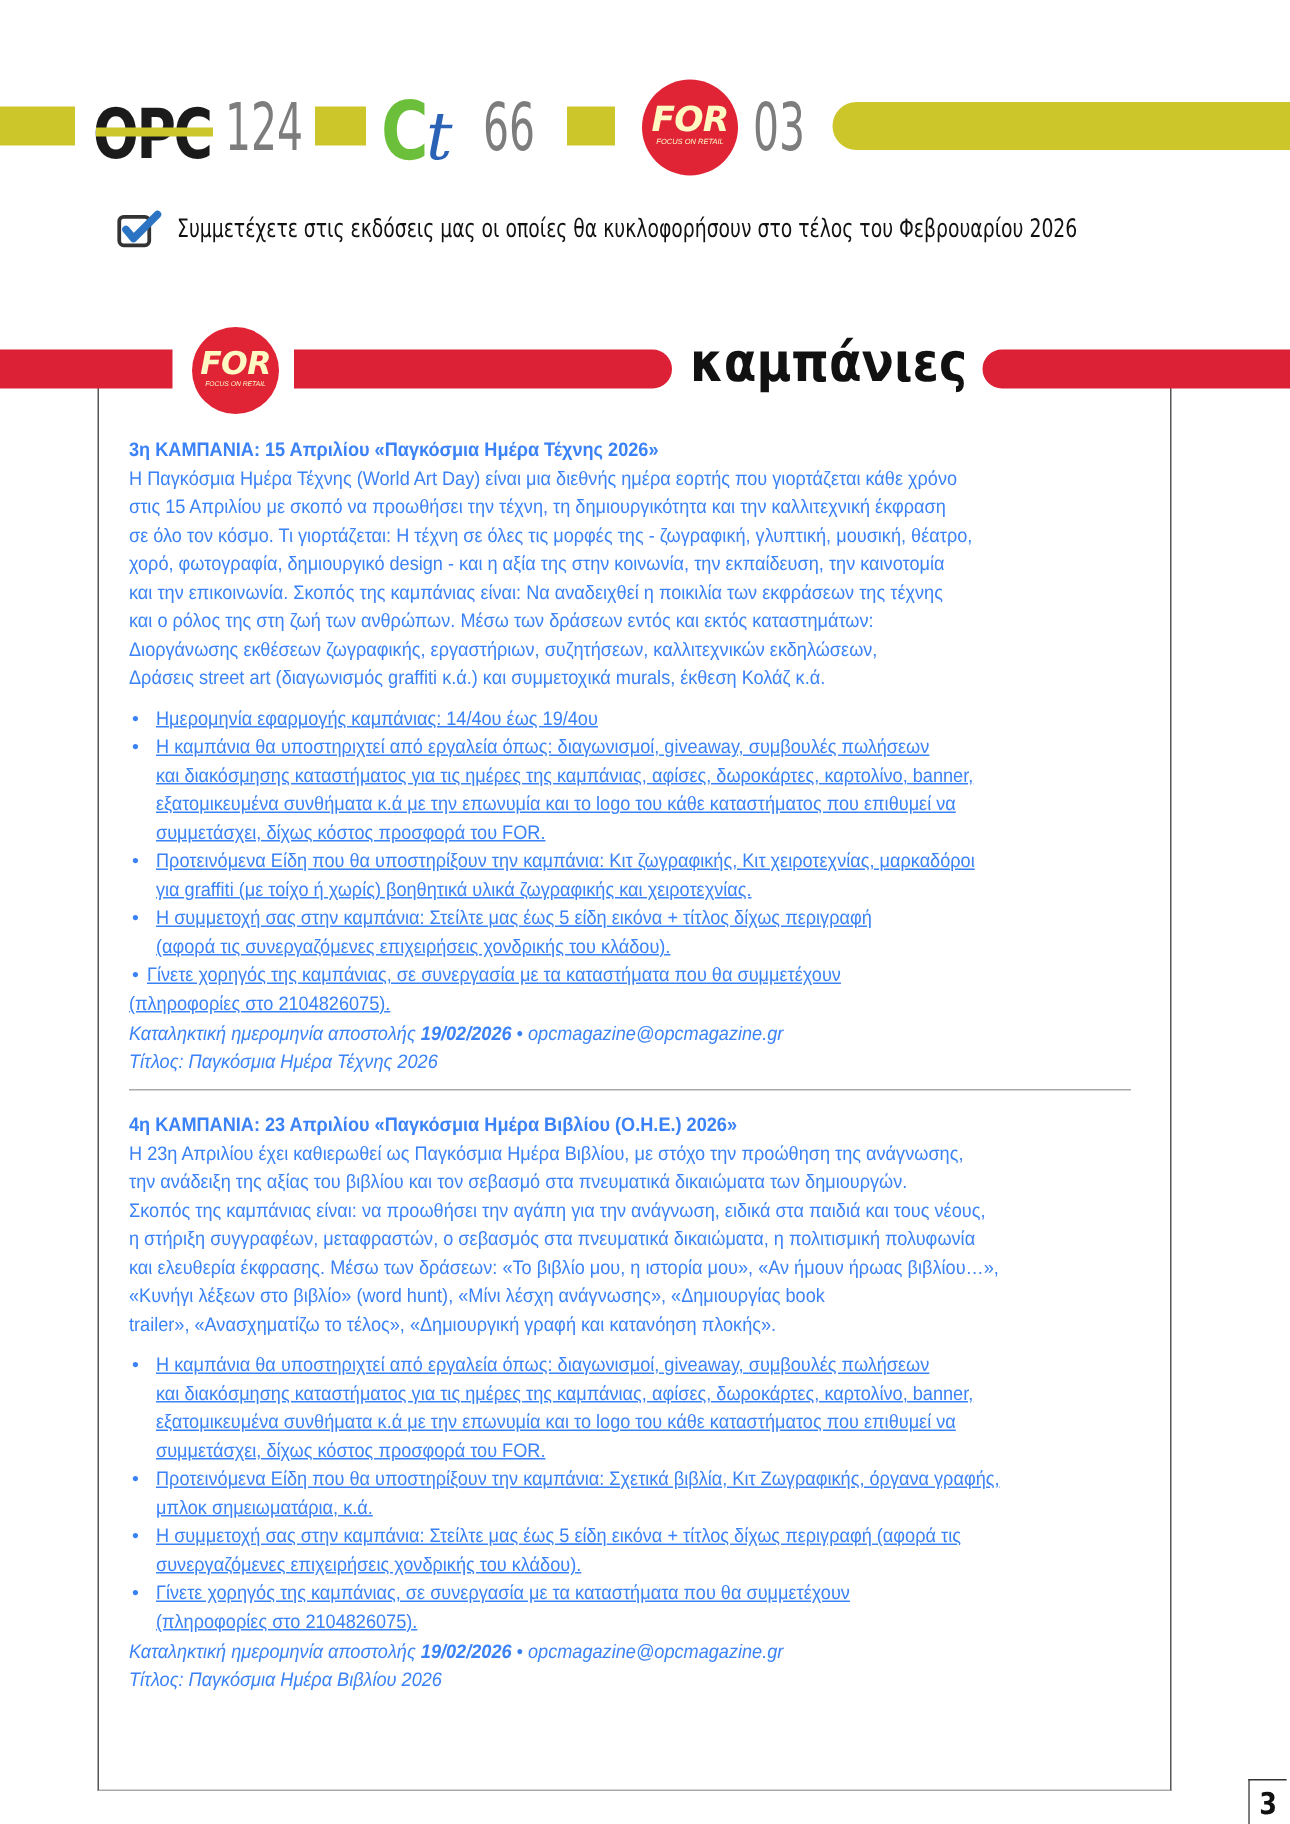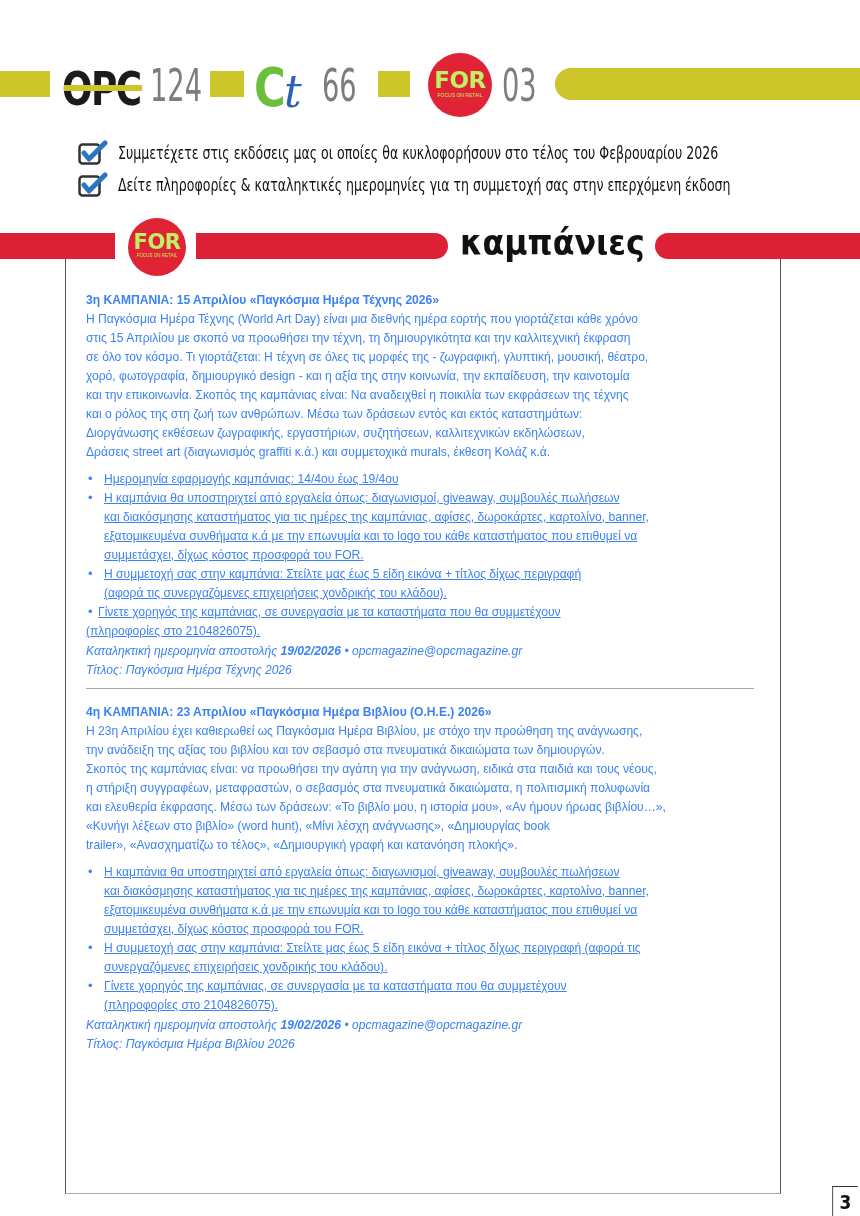--- a/index.html
+++ b/index.html
@@ -7,21 +7,21 @@
   body { position: relative; font-family: "Liberation Sans", sans-serif; color: #1a1a1a; }
 
   
   .brandbar { position: absolute; top: 60px; left: 0; width: 713px; height: 50px; }
   .ybar { position: absolute; background: #cdc62a; }
   .brand-text { position: absolute; font-family: "DejaVu Sans", sans-serif; font-weight: bold; }
   .opc { left: 62px; top: 2px; font-size: 46px; letter-spacing: -2px; color: #1b1b1b; transform: scaleX(0.78); transform-origin: left; font-family: "DejaVu Sans", sans-serif; font-weight: 900; }
   .num { color: #7d7d7d; font-size: 44px; transform: scaleX(0.62); transform-origin: left; font-weight: normal; top: 0px; }
   .ct-c { left: 254px; top: -4px; font-size: 54px; color: #6cbf3a; transform: scaleX(0.8); transform-origin: left; }
   .ct-t { left: 284px; top: 6px; font-size: 44px; color: #2a62b5; font-family: "DejaVu Serif", serif; font-style: italic; font-weight: normal; }
-  .for-circle { position: absolute; width: 64px; height: 64px; border-radius: 50%; background: #e12336; color: #bef264; text-align: center; }
+  .for-circle { position: absolute; width: 64px; height: 64px; border-radius: 50%; background: #e12336; color: #fef9c3; text-align: center; font-style: italic; }
   .for-circle .for-word { display:block; font-family: "DejaVu Sans", sans-serif; font-weight: bold; font-size: 23px; line-height: 23px; margin-top: 16px; letter-spacing: -0.5px; }
   .for-circle .for-sub { display:block; font-size: 5px; line-height: 6px; letter-spacing: 0; }
 
   
   .checks { position: absolute; left: 66px; top: 138px; width: 760px; }
   .check-row { display: flex; align-items: center; height: 30px; margin-bottom: 2px; padding-left: 12px; }
   .check-row svg { width: 30px; height: 26px; flex: 0 0 30px; }
   .check-text { margin-left: 10px; font-family: "DejaVu Sans Condensed", "DejaVu Sans", sans-serif; font-size: 17px; color: #111; transform: scaleX(0.82); transform-origin: left; white-space: nowrap; }
 
   
@@ -69,27 +69,20 @@
 </div>
 
 <div class="checks">
   <div class="check-row">
     <svg viewBox="0 0 30 26">
       <rect x="1.5" y="4.5" width="20" height="19" rx="3" fill="none" stroke="#333" stroke-width="2.5"></rect>
       <path d="M6 13 L11 19 L27 3" fill="none" stroke="#2b74c3" stroke-width="5" stroke-linecap="round" stroke-linejoin="round"></path>
     </svg>
     <span class="check-text">Συμμετέχετε στις εκδόσεις μας οι οποίες θα κυκλοφορήσουν στο τέλος του Φεβρουαρίου 2026</span>
   </div>
-  <div class="check-row">
-    <svg viewBox="0 0 30 26">
-      <rect x="1.5" y="4.5" width="20" height="19" rx="3" fill="none" stroke="#333" stroke-width="2.5"></rect>
-      <path d="M6 13 L11 19 L27 3" fill="none" stroke="#2b74c3" stroke-width="5" stroke-linecap="round" stroke-linejoin="round"></path>
-    </svg>
-    <span class="check-text">Δείτε πληροφορίες &amp; καταληκτικές ημερομηνίες για τη συμμετοχή σας στην επερχόμενη έκδοση</span>
-  </div>
 </div>
 
 <div class="box"></div>
 
 <div class="sec-header">
   <div class="rbar" style="left:0;width:115px;"></div>
   <div class="rbar" style="left:196px;width:252px;border-radius:0 13px 13px 0;"></div>
   <div class="for-circle" style="left:128px;top:-10px;width:58px;height:58px;">
     <span class="for-word" style="font-size:21px;line-height:21px;margin-top:14px;">FOR</span>
     <span class="for-sub" style="font-size:4.5px;">FOCUS ON RETAIL</span>
@@ -116,20 +109,24 @@
       <li>
         <span class="cond">Ημερομηνία εφαρμογής καμπάνιας: 14/4ου έως 19/4ου</span>
       </li>
       <li>
         <span class="cond">Η καμπάνια θα υποστηριχτεί από εργαλεία όπως: διαγωνισμοί, giveaway, συμβουλές πωλήσεων</span>
         <span class="cond">και διακόσμησης καταστήματος για τις ημέρες της καμπάνιας, αφίσες, δωροκάρτες, καρτολίνο, banner,</span>
         <span class="cond">εξατομικευμένα συνθήματα κ.ά με την επωνυμία και το logo του κάθε καταστήματος που επιθυμεί να</span>
         <span class="cond">συμμετάσχει, δίχως κόστος προσφορά του FOR.</span>
       </li>
       <li>
+        <span class="cond">Προτεινόμενα Είδη που θα υποστηρίξουν την καμπάνια: Κιτ ζωγραφικής, Κιτ χειροτεχνίας, μαρκαδόροι</span>
+        <span class="cond">για graffiti (με τοίχο ή χωρίς) βοηθητικά υλικά ζωγραφικής και χειροτεχνίας.</span>
+      </li>
+      <li>
         <span class="cond"><span>Η συμμετοχή σας στην καμπάνια: Στείλτε μας έως </span><span class="u">5 είδη</span><span> εικόνα + τίτλος δίχως περιγραφή</span></span>
         <span class="cond">(αφορά τις συνεργαζόμενες επιχειρήσεις χονδρικής του κλάδου).</span>
       </li>
       <li style="padding-left:12px;">
         <span class="cond">Γίνετε χορηγός της καμπάνιας, σε συνεργασία με τα καταστήματα που θα συμμετέχουν</span>
       </li>
       <li class="hang">
         <span class="cond">(πληροφορίες στο 2104826075).</span>
       </li>
     </ul>
@@ -153,20 +150,24 @@
       <span class="cond">trailer», «Ανασχηματίζω το τέλος», «Δημιουργική γραφή και κατανόηση πλοκής».</span>
     </div>
     <ul class="bul">
       <li>
         <span class="cond">Η καμπάνια θα υποστηριχτεί από εργαλεία όπως: διαγωνισμοί, giveaway, συμβουλές πωλήσεων</span>
         <span class="cond">και διακόσμησης καταστήματος για τις ημέρες της καμπάνιας, αφίσες, δωροκάρτες, καρτολίνο, banner,</span>
         <span class="cond">εξατομικευμένα συνθήματα κ.ά με την επωνυμία και το logo του κάθε καταστήματος που επιθυμεί να</span>
         <span class="cond">συμμετάσχει, δίχως κόστος προσφορά του FOR.</span>
       </li>
       <li>
+        <span class="cond">Προτεινόμενα Είδη που θα υποστηρίξουν την καμπάνια: Σχετικά βιβλία, Κιτ Ζωγραφικής, όργανα γραφής,</span>
+        <span class="cond">μπλοκ σημειωματάρια, κ.ά.</span>
+      </li>
+      <li>
         <span class="cond"><span>Η συμμετοχή σας στην καμπάνια: Στείλτε μας έως </span><span class="u">5 είδη</span><span> εικόνα + τίτλος δίχως περιγραφή (αφορά τις</span></span>
         <span class="cond">συνεργαζόμενες επιχειρήσεις χονδρικής του κλάδου).</span>
       </li>
       <li>
         <span class="cond">Γίνετε χορηγός της καμπάνιας, σε συνεργασία με τα καταστήματα που θα συμμετέχουν</span>
         <span class="cond">(πληροφορίες στο 2104826075).</span>
       </li>
     </ul>
     <div class="deadline">
       <span class="cond"><span>Καταληκτική ημερομηνία αποστολής </span><b>19/02/2026</b><span> • </span><span>opcmagazine@opcmagazine.gr</span></span>

